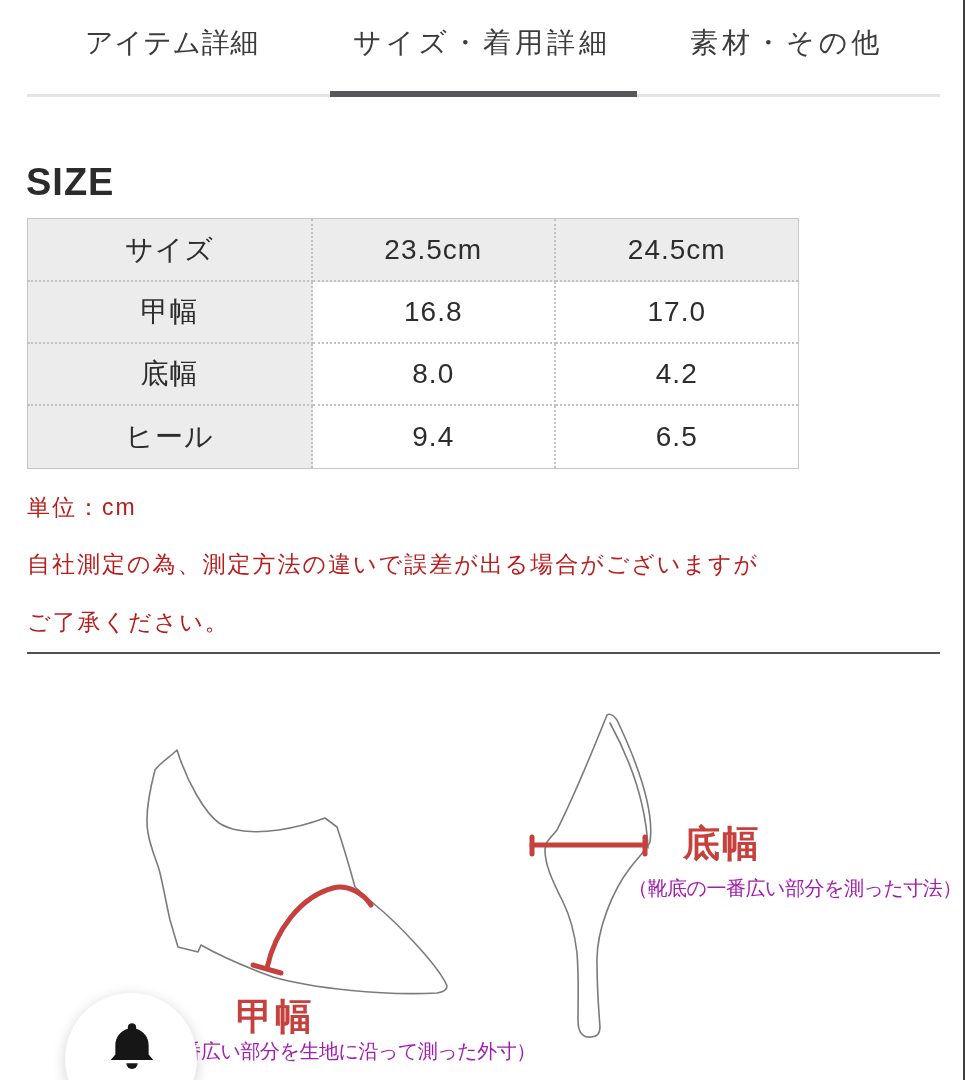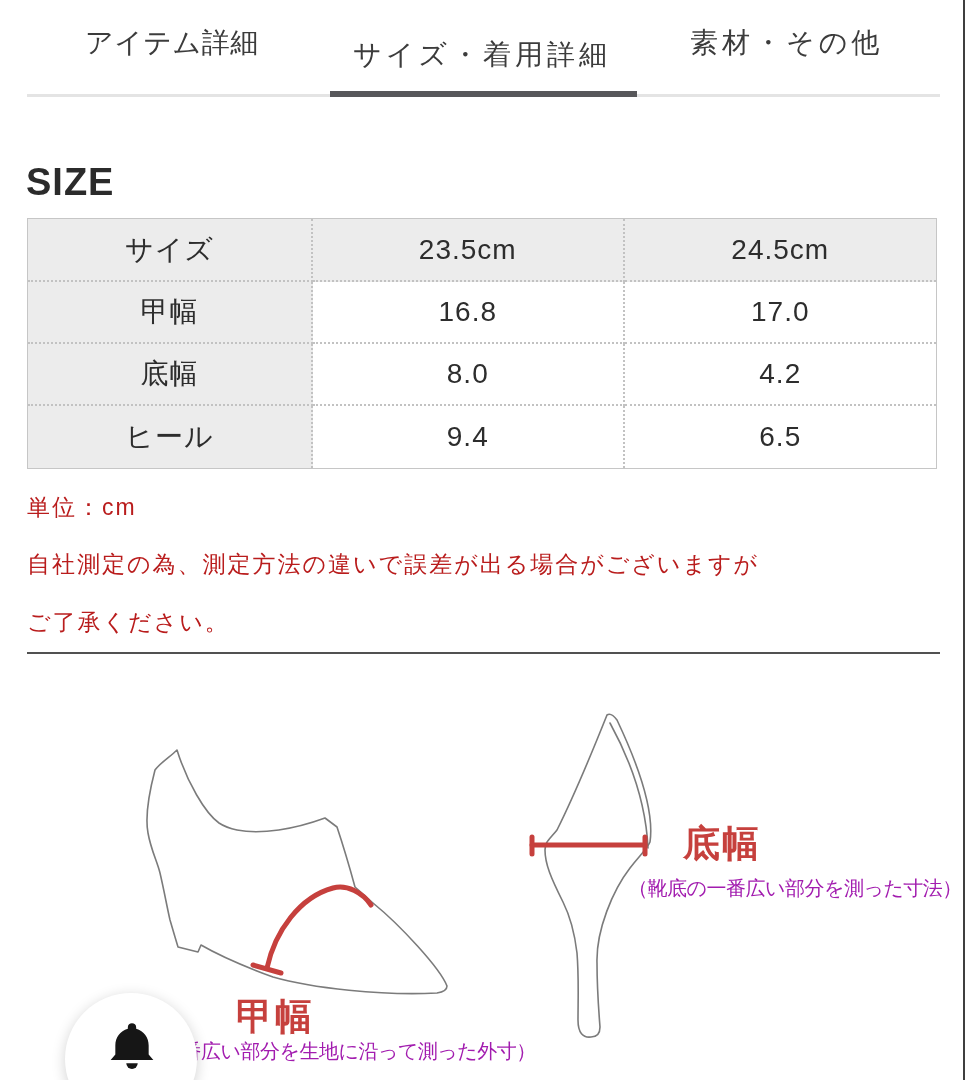--- a/index.html
+++ b/index.html
@@ -11,30 +11,30 @@
     overflow:hidden;
     font-family:"Liberation Sans","DejaVu Sans",sans-serif;
     color:#2e2e2e;
   }
   
   .right-edge { position:absolute; right:0; top:0; width:2px; height:1080px; background:#3f3f3f; }
 
   
   .tab { position:absolute; top:24px; font-size:28px; color:#3c3c3c; white-space:nowrap; cursor:pointer;text-align:right; }
   .tab-1 { left:85px;  letter-spacing:0.5px; }
-  .tab-2 { left:353px; letter-spacing:4px;margin-top:12px; }
+  .tab-2 { left:353px; letter-spacing:4px; }
   .tab-3 { left:690px; letter-spacing:4px; }
   .tab-underline-track { position:absolute; left:27px; top:94px; width:913px; height:3px; background:#e4e4e4; }
   .tab-underline-active { position:absolute; left:330px; top:91px; width:307px; height:6px; background:#57575a; }
 
   
   .size-heading { position:absolute; left:26px; top:161px; font-size:38px; font-weight:bold; color:#2b2b2b; letter-spacing:1px; }
 
   table.size-table {
-    position:absolute; left:27px; top:218px; width:910px;
+    position:absolute; left:27px; top:218px; width:772px;
     border-collapse:separate; border-spacing:0;
     border:1px solid #c6c6c6;
     table-layout:fixed;
     font-size:28px; color:#2d2d2d;
   }
   .size-table td {
     text-align:center; vertical-align:middle;
     height:62px;
     background:#ffffff;
     letter-spacing:1px;

